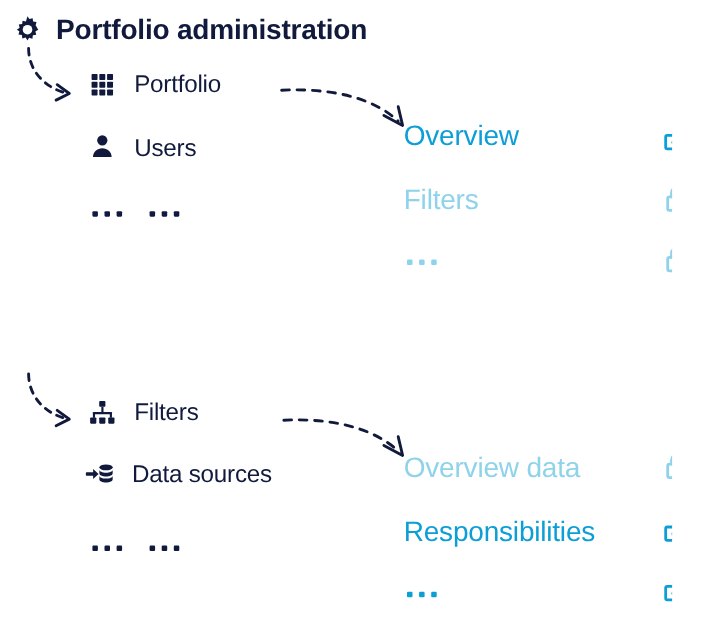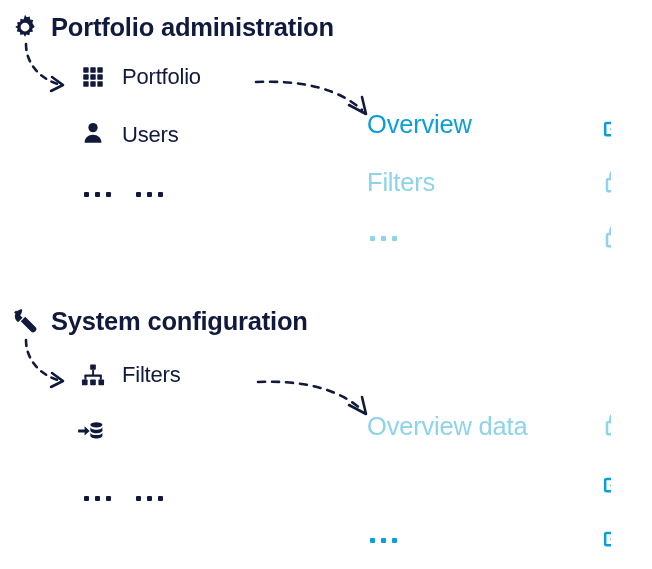--- a/index.html
+++ b/index.html
@@ -230,29 +230,20 @@
     </span>
   </div>
   <div class="lock-slot" style="left:600px; top:220px;">
     <svg width="28" height="30" viewBox="0 0 24 26" xmlns="http://www.w3.org/2000/svg">
       <path d="M7.2 10.4V7.2a4.3 4.3 0 0 1 8.6 0v3.2" fill="none" stroke="#8ed3ea" stroke-width="2.2" stroke-linecap="round"></path>
       <rect x="4.2" y="10.4" width="14.6" height="10.6" rx="1.3" fill="none" stroke="#8ed3ea" stroke-width="2.2"></rect>
       <circle cx="11.5" cy="15.7" r="1.7" fill="#8ed3ea"></circle>
     </svg>
   </div>
 
-  <div class="section-header" style="left:8px; top:304px;">
-    <span class="hdr-icon">
-      <svg width="30" height="30" viewBox="0 0 24 24" xmlns="http://www.w3.org/2000/svg">
-        <path fill="#111a3d" d="M9.6 2.6a5.6 5.6 0 0 0-5 8.3l-.1.1 1.9 1.9 3.6-3.6-1.9-1.9.1-.1a5.6 5.6 0 0 0 1.4-4.7zM3.3 5.1l2.6 2.6 1.6-1.6L4.9 3.5a5.6 5.6 0 0 0-1.6 1.6z"></path>
-        <path fill="#111a3d" d="M8.6 12.2l3.6-3.6 8.2 8.2a2.55 2.55 0 0 1-3.6 3.6z"></path>
-      </svg>
-    </span>
-    <span class="hdr-title">System configuration</span>
-  </div>
 
   <div class="menu-row" style="left:78px; top:360px;">
     <span class="m-icon">
       <svg width="26" height="26" viewBox="0 0 24 24" xmlns="http://www.w3.org/2000/svg">
         <g fill="#111a3d">
           <rect x="9.4" y="2.4" width="5.2" height="4.8" rx="0.7"></rect>
           <rect x="1.8" y="16.2" width="5.2" height="5.2" rx="0.7"></rect>
           <rect x="9.4" y="16.2" width="5.2" height="5.2" rx="0.7"></rect>
           <rect x="17" y="16.2" width="5.2" height="5.2" rx="0.7"></rect>
           <rect x="11.2" y="7.2" width="1.8" height="5"></rect>
@@ -270,20 +261,21 @@
       <svg width="28" height="26" viewBox="0 0 26 24" xmlns="http://www.w3.org/2000/svg">
         <g fill="#111a3d">
           <rect x="1" y="10.5" width="7.4" height="2.8" rx="0.5"></rect>
           <path d="M7.1 7.6l4.6 4.3-4.6 4.3z"></path>
           <ellipse cx="18" cy="6.3" rx="5.6" ry="2.5"></ellipse>
           <path d="M12.4 8.3v3.2c0 1.4 2.5 2.5 5.6 2.5s5.6-1.1 5.6-2.5V8.3c0 1.4-2.5 2.5-5.6 2.5s-5.6-1.1-5.6-2.5z"></path>
           <path d="M12.4 13.3v3.2c0 1.4 2.5 2.5 5.6 2.5s5.6-1.1 5.6-2.5v-3.2c0 1.4-2.5 2.5-5.6 2.5s-5.6-1.1-5.6-2.5z"></path>
         </g>
       </svg>
     </span>
+    <span class="m-label">Data sources</span>
   </div>
 
   <div class="ellipsis-row" style="left:84px; top:496px;">
     <span class="dots gap-right">
       <i></i>
         <i></i>
         <i></i>
     </span>
     <span class="dots">
       <i></i>
@@ -296,20 +288,23 @@
     <span class="page-label muted">Overview data</span>
   </div>
   <div class="lock-slot" style="left:600px; top:408px;">
     <svg width="28" height="30" viewBox="0 0 24 26" xmlns="http://www.w3.org/2000/svg">
       <path d="M7.2 10.4V7.2a4.3 4.3 0 0 1 8.6 0v3.2" fill="none" stroke="#8ed3ea" stroke-width="2.2" stroke-linecap="round"></path>
       <rect x="4.2" y="10.4" width="14.6" height="10.6" rx="1.3" fill="none" stroke="#8ed3ea" stroke-width="2.2"></rect>
       <circle cx="11.5" cy="15.7" r="1.7" fill="#8ed3ea"></circle>
     </svg>
   </div>
 
+  <div class="page-row" style="left:367px; top:470px;">
+    <span class="page-label strong">Responsibilities</span>
+  </div>
   <div class="lock-slot" style="left:600px; top:466px;">
     <svg width="28" height="30" viewBox="0 0 24 26" xmlns="http://www.w3.org/2000/svg">
       <path d="M9.2 9.6V6.6a4 4 0 0 1 8 0v1.1" fill="none" stroke="#0c9ed6" stroke-width="2.2" stroke-linecap="round"></path>
       <rect x="2.6" y="9.6" width="12.6" height="10.6" rx="1.3" fill="none" stroke="#0c9ed6" stroke-width="2.2"></rect>
       <circle cx="8.9" cy="15" r="1.7" fill="#0c9ed6"></circle>
     </svg>
   </div>
 
   <div class="page-row" style="left:370px; top:538px;">
     <span class="dots pg strong">

